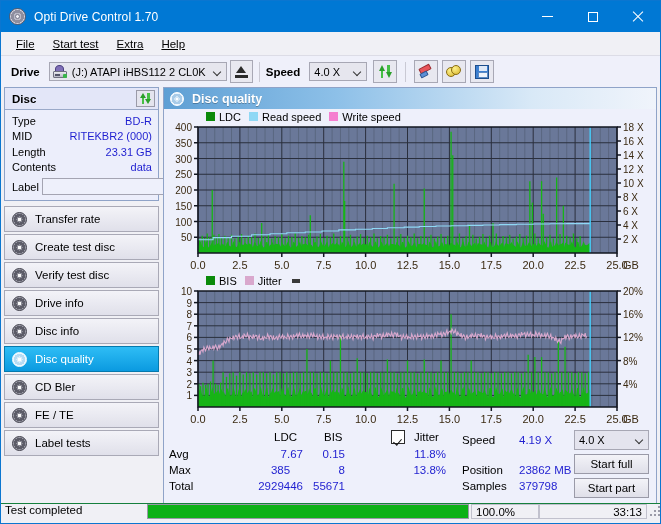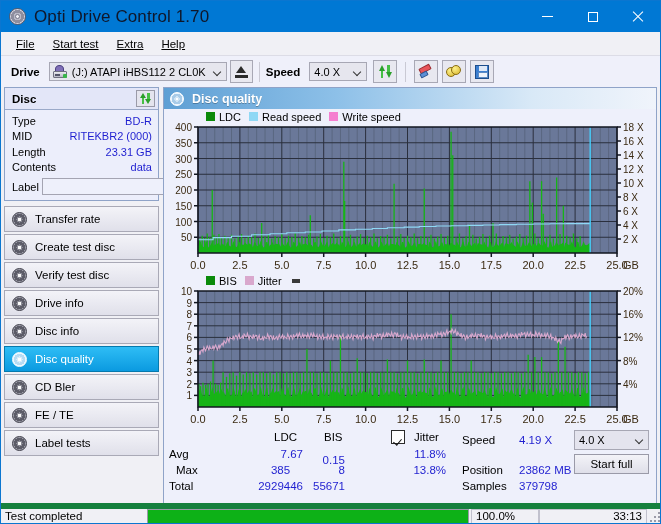--- a/index.html
+++ b/index.html
@@ -15,21 +15,21 @@
 
   
   .titlebar{height:31px;background:#0078d4;display:flex;align-items:center;
             position:relative;}
   .tb-icon{width:17px;height:17px;margin-left:8px;margin-right:8px;
            border-radius:50%;
            background:radial-gradient(circle at 50% 50%,#fff 0 16%,#b9b9c6 17% 34%,#8e8e9e 35% 60%,#cfcfdb 61% 100%);
            border:1px solid #5a5a6a;box-sizing:border-box;position:relative;}
   .tb-icon:after{content:"";position:absolute;left:5px;top:5px;width:5px;height:5px;
            border-radius:50%;background:#f2f2f7;border:1px solid #78788a;box-sizing:border-box;}
-  .tb-title{color:#0f172a;font-size:17px;letter-spacing:.1px;}
+  .tb-title{color:#ffffff;font-size:12px;letter-spacing:.1px;}
   .tb-btns{position:absolute;right:0;top:0;height:31px;display:flex;}
   .tb-btn{width:45px;height:31px;display:flex;align-items:center;justify-content:center;
           color:#fff;font-size:12px;cursor:default;}
   .gl-min{display:block;width:11px;height:1px;background:#fff;}
   .gl-max{display:block;width:10px;height:10px;border:1px solid #fff;box-sizing:border-box;}
   .gl-close{position:relative;width:12px;height:12px;}
   .gl-close:before,.gl-close:after{content:"";position:absolute;left:-1px;top:5px;width:14px;height:1px;background:#fff;}
   .gl-close:before{transform:rotate(45deg);}
   .gl-close:after{transform:rotate(-45deg);}
 
@@ -151,21 +151,21 @@
   .st.k{color:#000;}
   .st.v{color:#1f1fd0;}
   .chk{position:absolute;width:14px;height:14px;border:1px solid #2b2b2b;background:#fff;box-sizing:border-box;}
   .chk:after{content:"";position:absolute;left:3px;top:6px;width:4px;height:7px;
      border-right:1.6px solid #111;border-bottom:1.6px solid #111;transform:rotate(40deg);}
   .btn{position:absolute;border:1px solid #9a9aa8;background:linear-gradient(#f3f3f8,#dfdfe9);
        display:flex;align-items:center;justify-content:center;font-size:11.5px;box-sizing:border-box;cursor:default;}
 
   
   .statusbar{position:absolute;left:0;bottom:0;width:661px;height:20px;background:#f0f0f5;
-             border-top:6px solid #15803d;display:flex;align-items:center;box-sizing:border-box;}
+             border-top:1px solid #15803d;display:flex;box-sizing:border-box;}
   .sb-text{padding-left:4px;font-size:11.5px;flex:none;width:140px;}
   .sb-prog{height:15px;flex:1;margin:0 2px;border:1px solid #9a9aa8;background:#fff;box-sizing:border-box;position:relative;}
   .sb-prog i{position:absolute;left:0;top:0;bottom:0;background:#0db117;display:block;}
   .sb-cell{height:15px;border:1px solid #c1c1cd;border-left:1px solid #c1c1cd;box-sizing:border-box;
            display:flex;align-items:center;padding:0 4px;font-size:11.5px;background:#f0f0f5;}
   .sb-pct{width:68px;}
   .sb-time{width:108px;justify-content:flex-end;}
   .grip{width:12px;height:12px;position:relative;margin:0 2px 0 1px;}
   .grip i{position:absolute;width:2px;height:2px;background:#9a9aa8;}
 </style>
@@ -846,44 +846,45 @@
       </div>
 
       <div class="stats">
         <div class="st k" style="left:110px;top:4px;">LDC</div>
         <div class="st k" style="left:160px;top:4px;">BIS</div>
         <div class="chk" style="left:227px;top:3px;"></div>
         <div class="st k" style="left:250px;top:4px;">Jitter</div>
 
         <div class="st k" style="left:5px;top:21px;">Avg</div>
         <div class="st v" style="left:94px;top:21px;width:45px;text-align:right;">7.67</div>
-        <div class="st v" style="left:143px;top:21px;width:38px;text-align:right;margin-top:6px;">0.15</div>
+        <div class="st v" style="left:143px;top:21px;width:38px;text-align:right;">0.15</div>
         <div class="st v" style="left:232px;top:21px;width:50px;text-align:right;">11.8%</div>
 
-        <div class="st k" style="left:12px;top:37px;">Max</div>
+        <div class="st k" style="left:5px;top:37px;">Max</div>
         <div class="st v" style="left:94px;top:37px;width:45px;text-align:center;">385</div>
         <div class="st v" style="left:143px;top:37px;width:38px;text-align:right;">8</div>
         <div class="st v" style="left:232px;top:37px;width:50px;text-align:right;">13.8%</div>
 
         <div class="st k" style="left:5px;top:53px;">Total</div>
         <div class="st v" style="left:66px;top:53px;width:73px;text-align:right;">2929446</div>
         <div class="st v" style="left:135px;top:53px;width:46px;text-align:right;">55671</div>
 
         <div class="st k" style="left:298px;top:7px;">Speed</div>
         <div class="st v" style="left:355px;top:7px;">4.19 X</div>
         <div class="st k" style="left:298px;top:37px;">Position</div>
         <div class="st v" style="left:355px;top:37px;">23862 MB</div>
         <div class="st k" style="left:298px;top:53px;">Samples</div>
         <div class="st v" style="left:355px;top:53px;">379798</div>
 
         <div class="combo" style="position:absolute;left:410px;top:3px;width:75px;height:20px;background:#e4e4ee;">
           <div class="cv">4.0 X</div>
           <div class="arrow"></div>
         </div>
         <div class="btn" style="left:410px;top:27px;width:75px;height:20px;">Start full</div>
+        <div class="btn" style="left:410px;top:51px;width:75px;height:20px;">Start part</div>
       </div>
     </div>
   </div>
 
   <div class="statusbar">
     <div class="sb-text">Test completed</div>
     <div class="sb-prog">
         <i id="progfill" style="width: 100%;"></i>
       </div>
     <div class="sb-cell sb-pct">100.0%</div>

